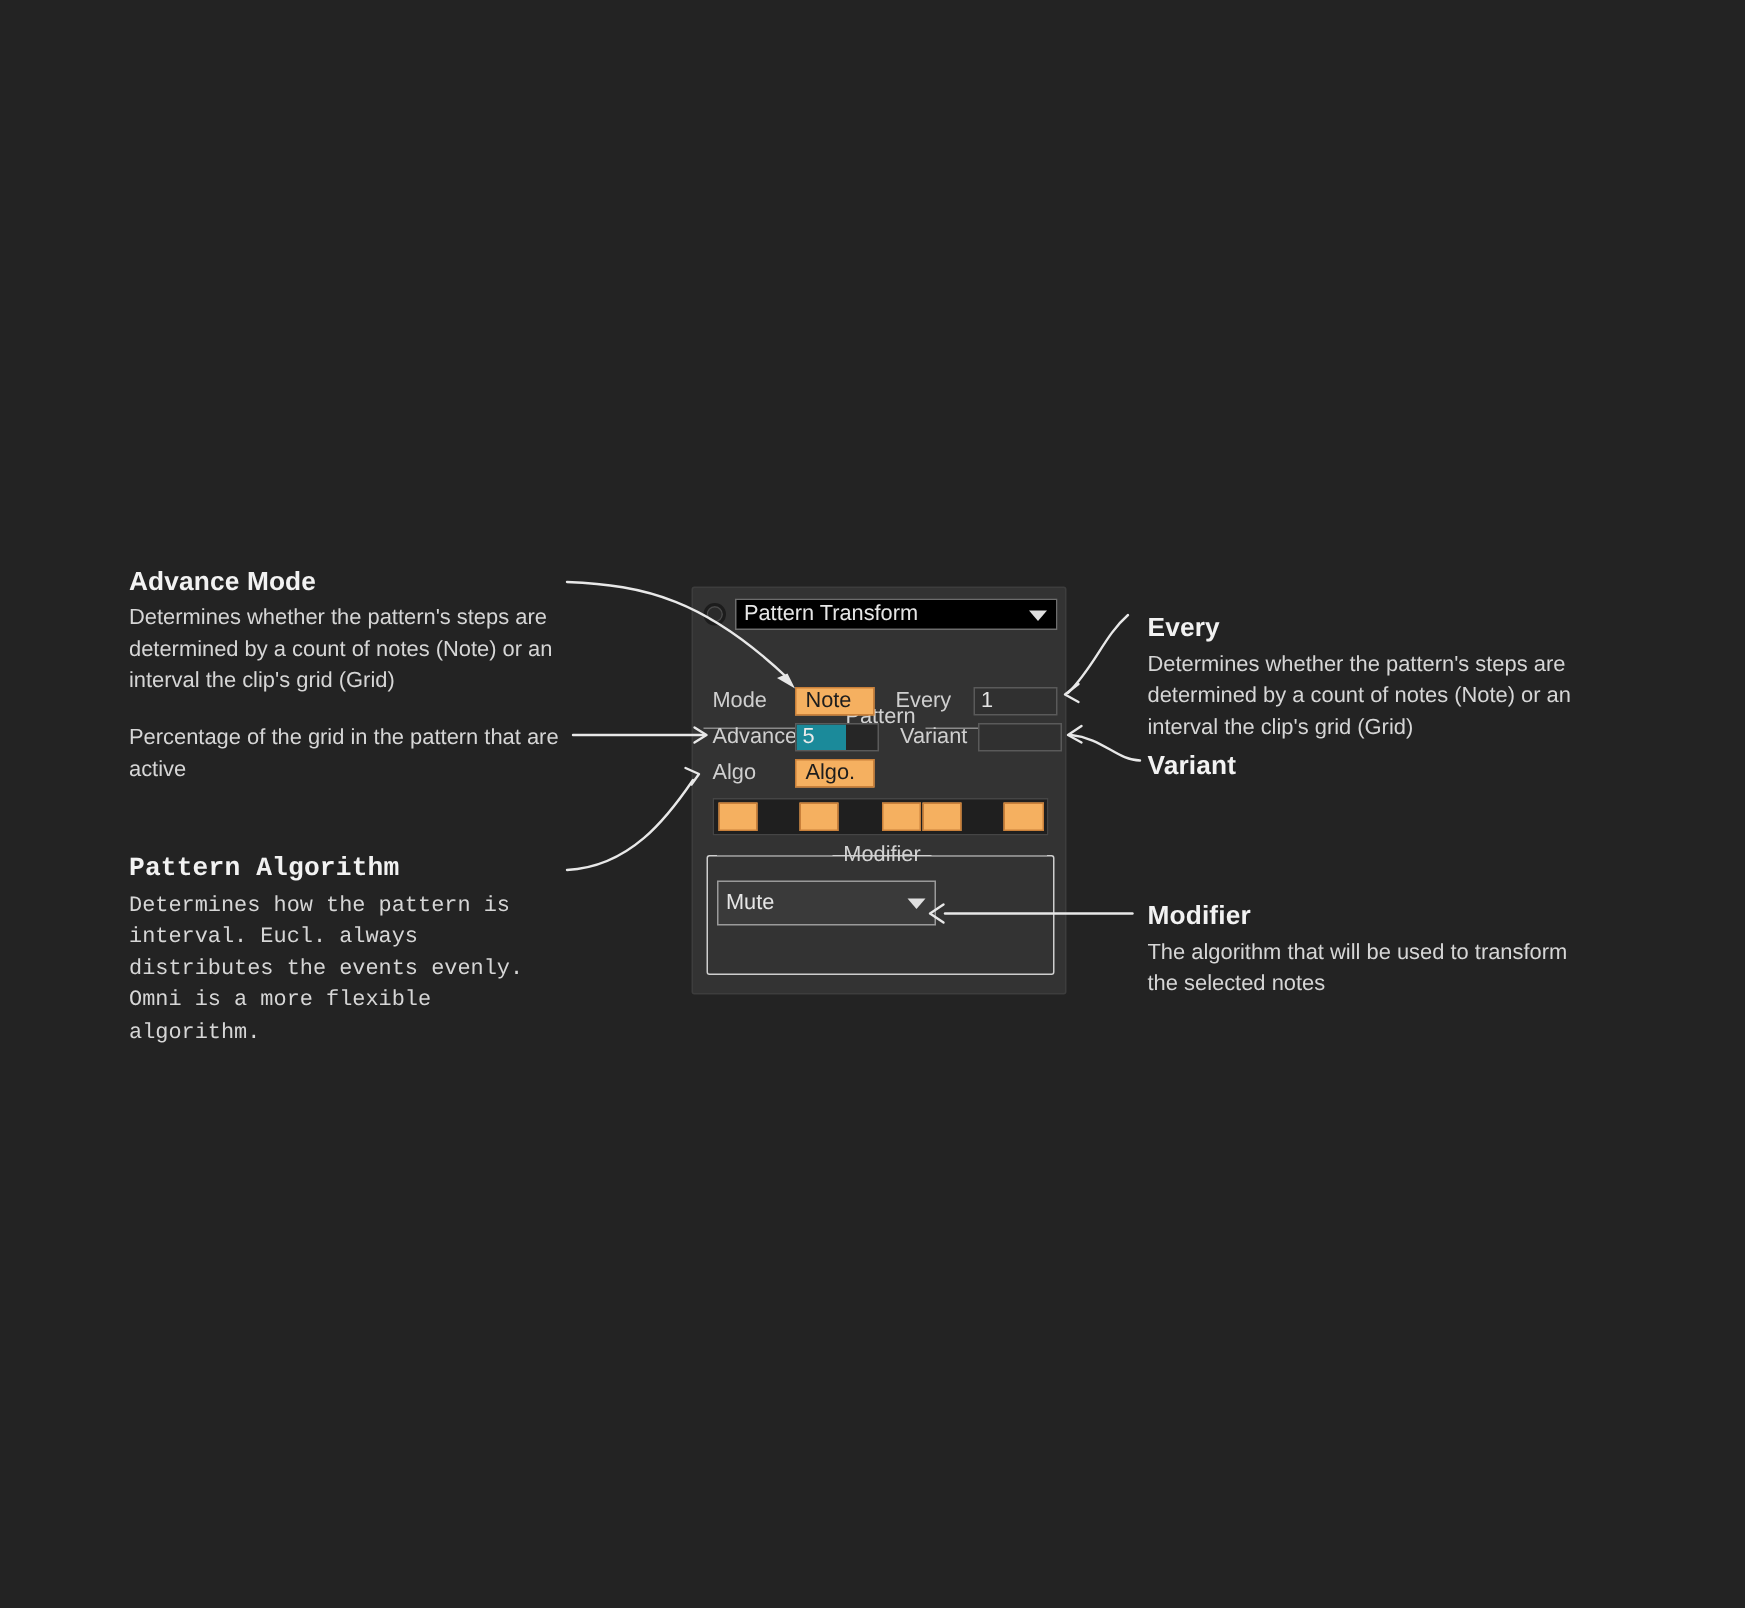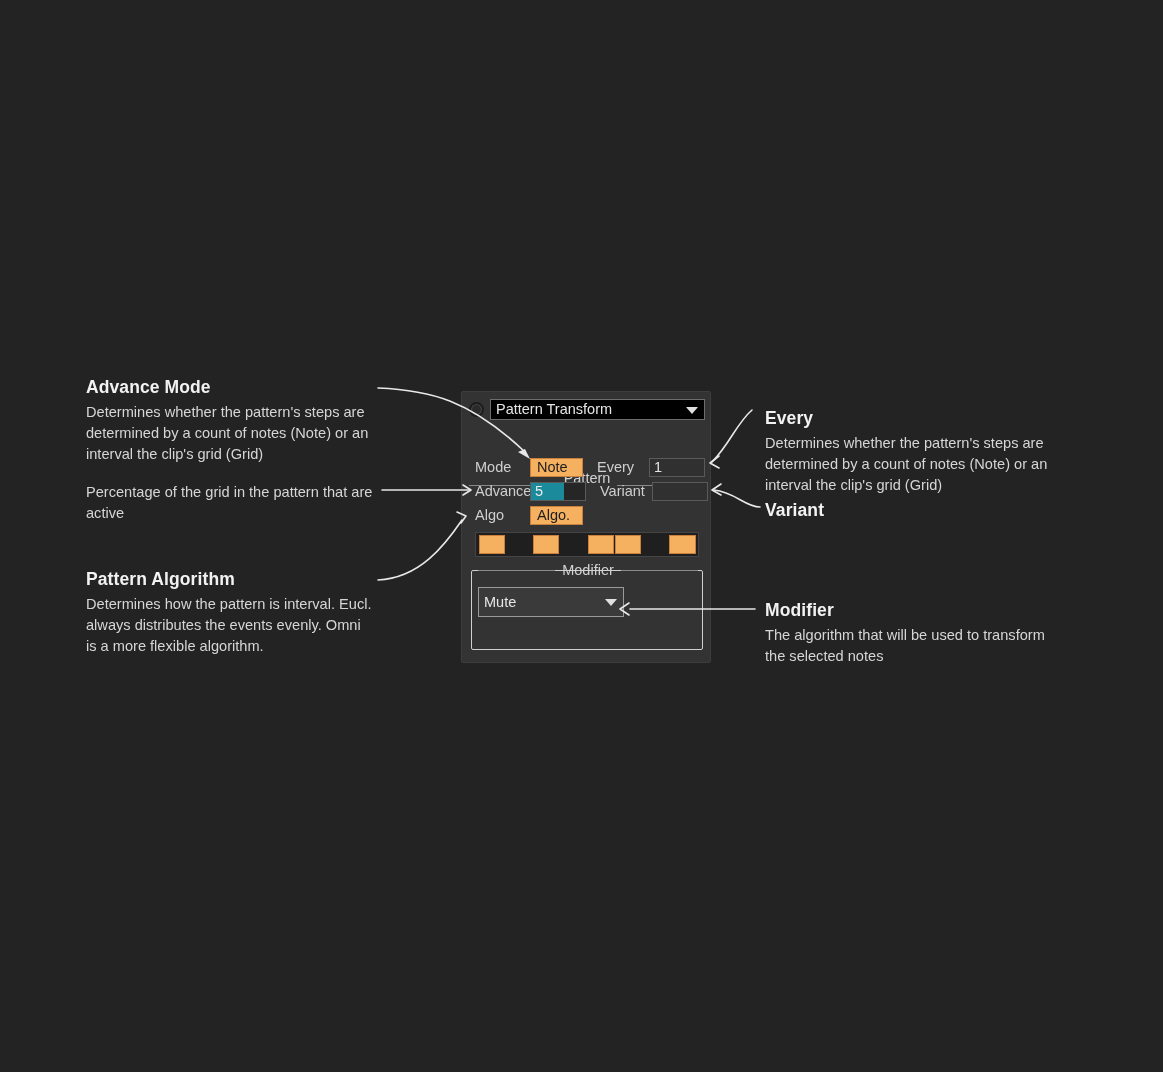--- a/index.html
+++ b/index.html
@@ -273,21 +273,21 @@
 
 <div class="anno left" style="left:86px; top:377px; width:288px;">
   <div class="anno-title">Advance Mode</div>
   <div class="anno-body" style="margin-top:3px;">Determines whether the pattern's steps are determined by a count of notes (Note) or an interval  the clip's grid (Grid)</div>
 </div>
 
 <div class="anno left" style="left:86px; top:479px; width:288px;">
   <div class="anno-body" style="margin-top:3px;">Percentage of the grid in the pattern that are active</div>
 </div>
 
-<div class="anno left" style="left:86px; top:569px; width:288px;">
+<div class="anno left" style="left:86px; top:569px; width:288px;font-family:Liberation Mono, monospace;">
   <div class="anno-title">Pattern Algorithm</div>
   <div class="anno-body" style="margin-top:3px;">Determines how the pattern is interval. Eucl. always  distributes the events evenly. Omni is a more flexible algorithm.</div>
 </div>
 
 <div class="anno right" style="left:765px; top:408px; width:300px;">
   <div class="anno-title">Every</div>
   <div class="anno-body" style="margin-top:3px;">Determines whether the pattern's steps are determined by a count of notes (Note) or an interval  the clip's grid (Grid)</div>
 </div>
 
 <div class="anno right" style="left:765px; top:500px; width:300px;">

